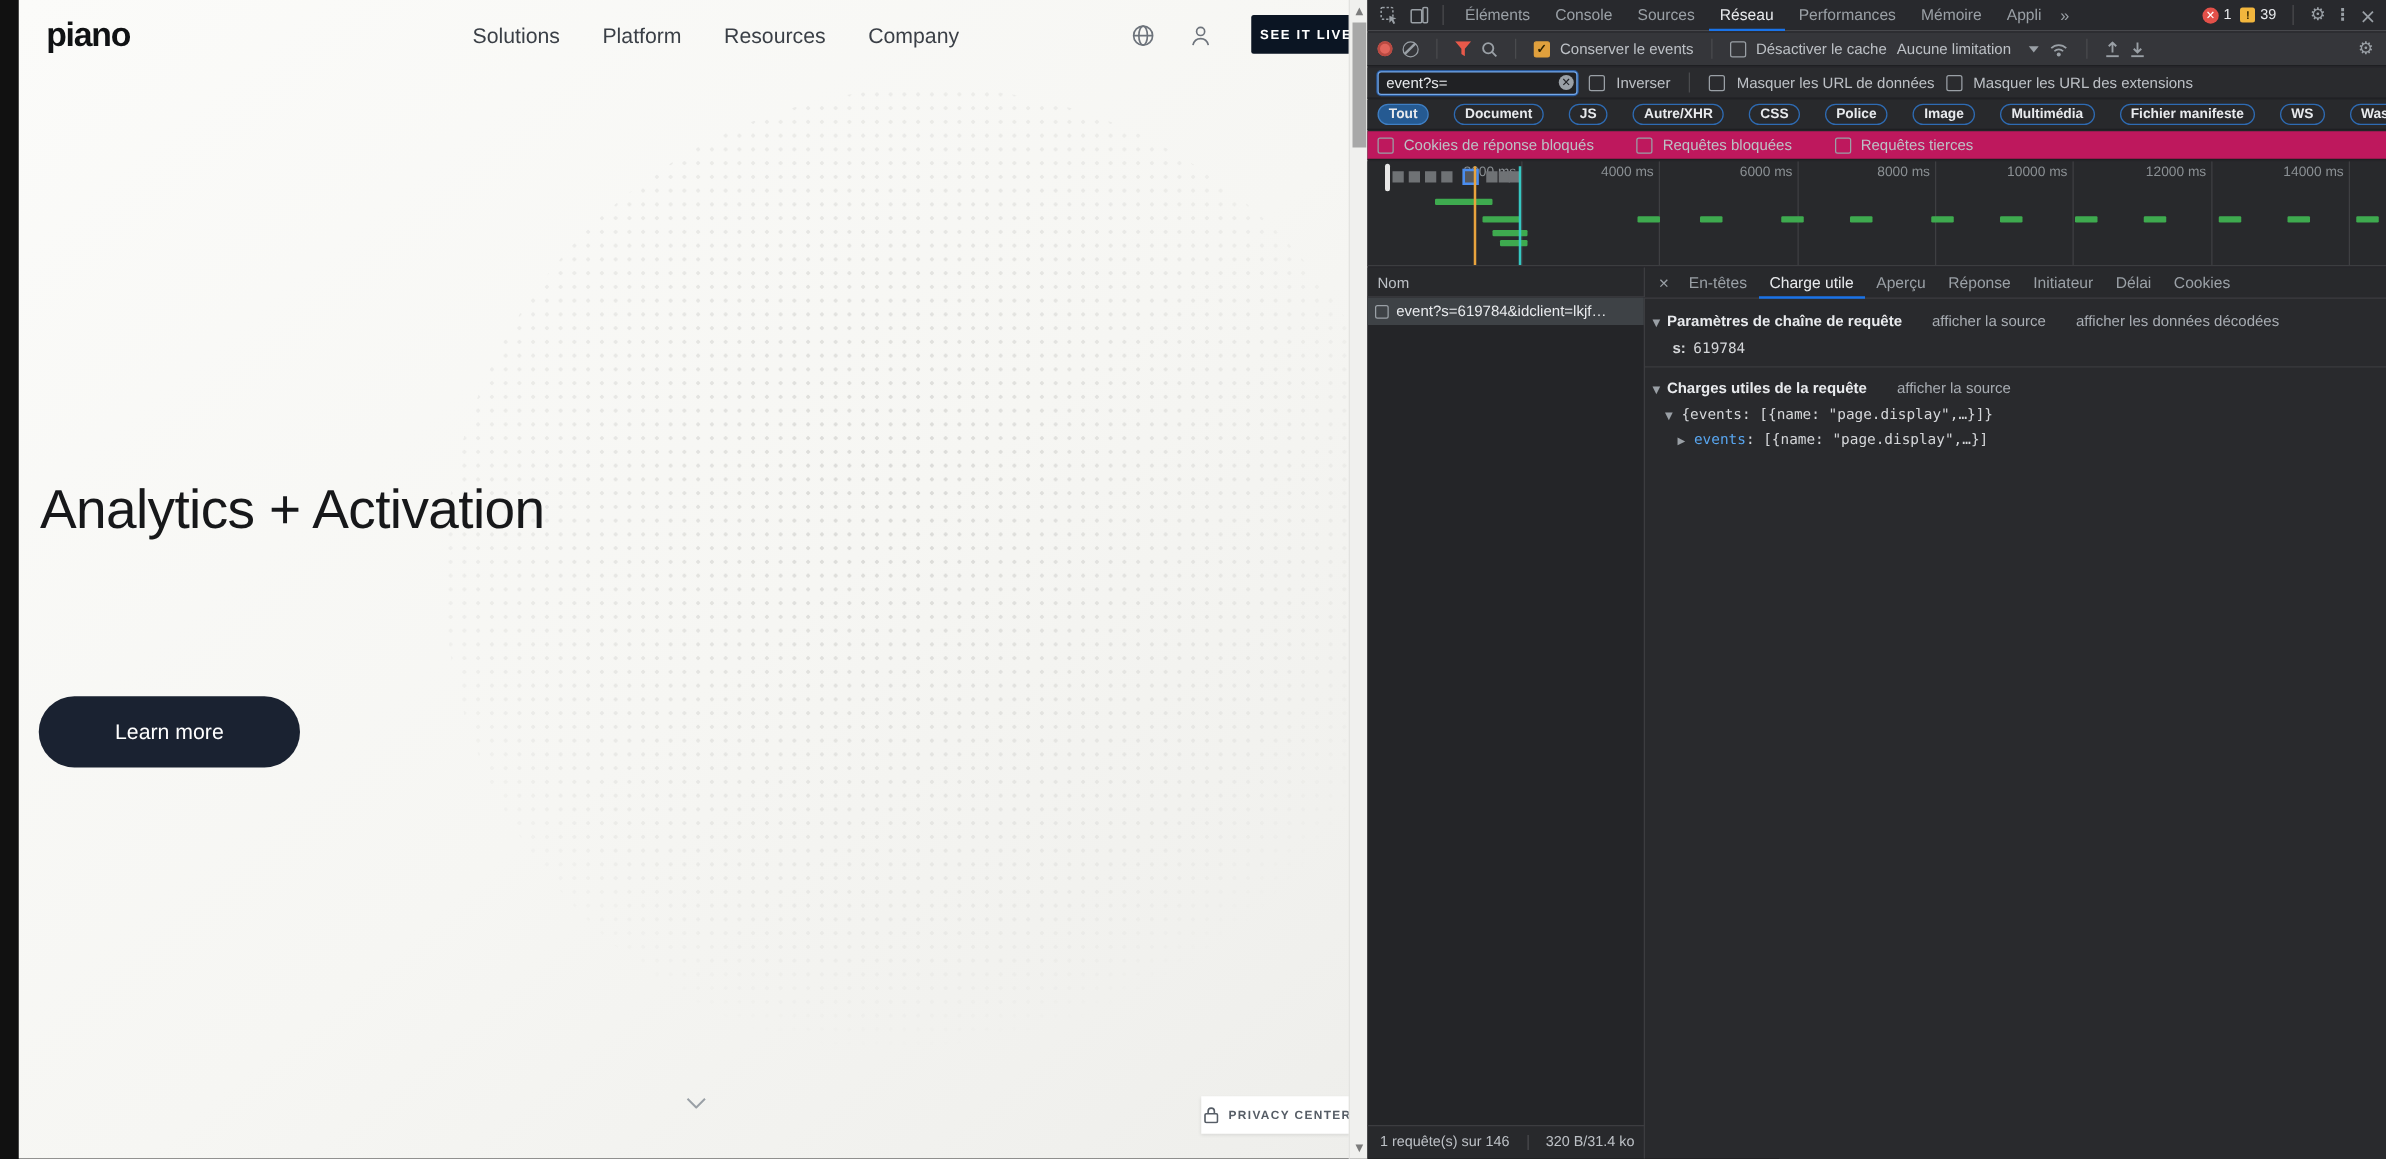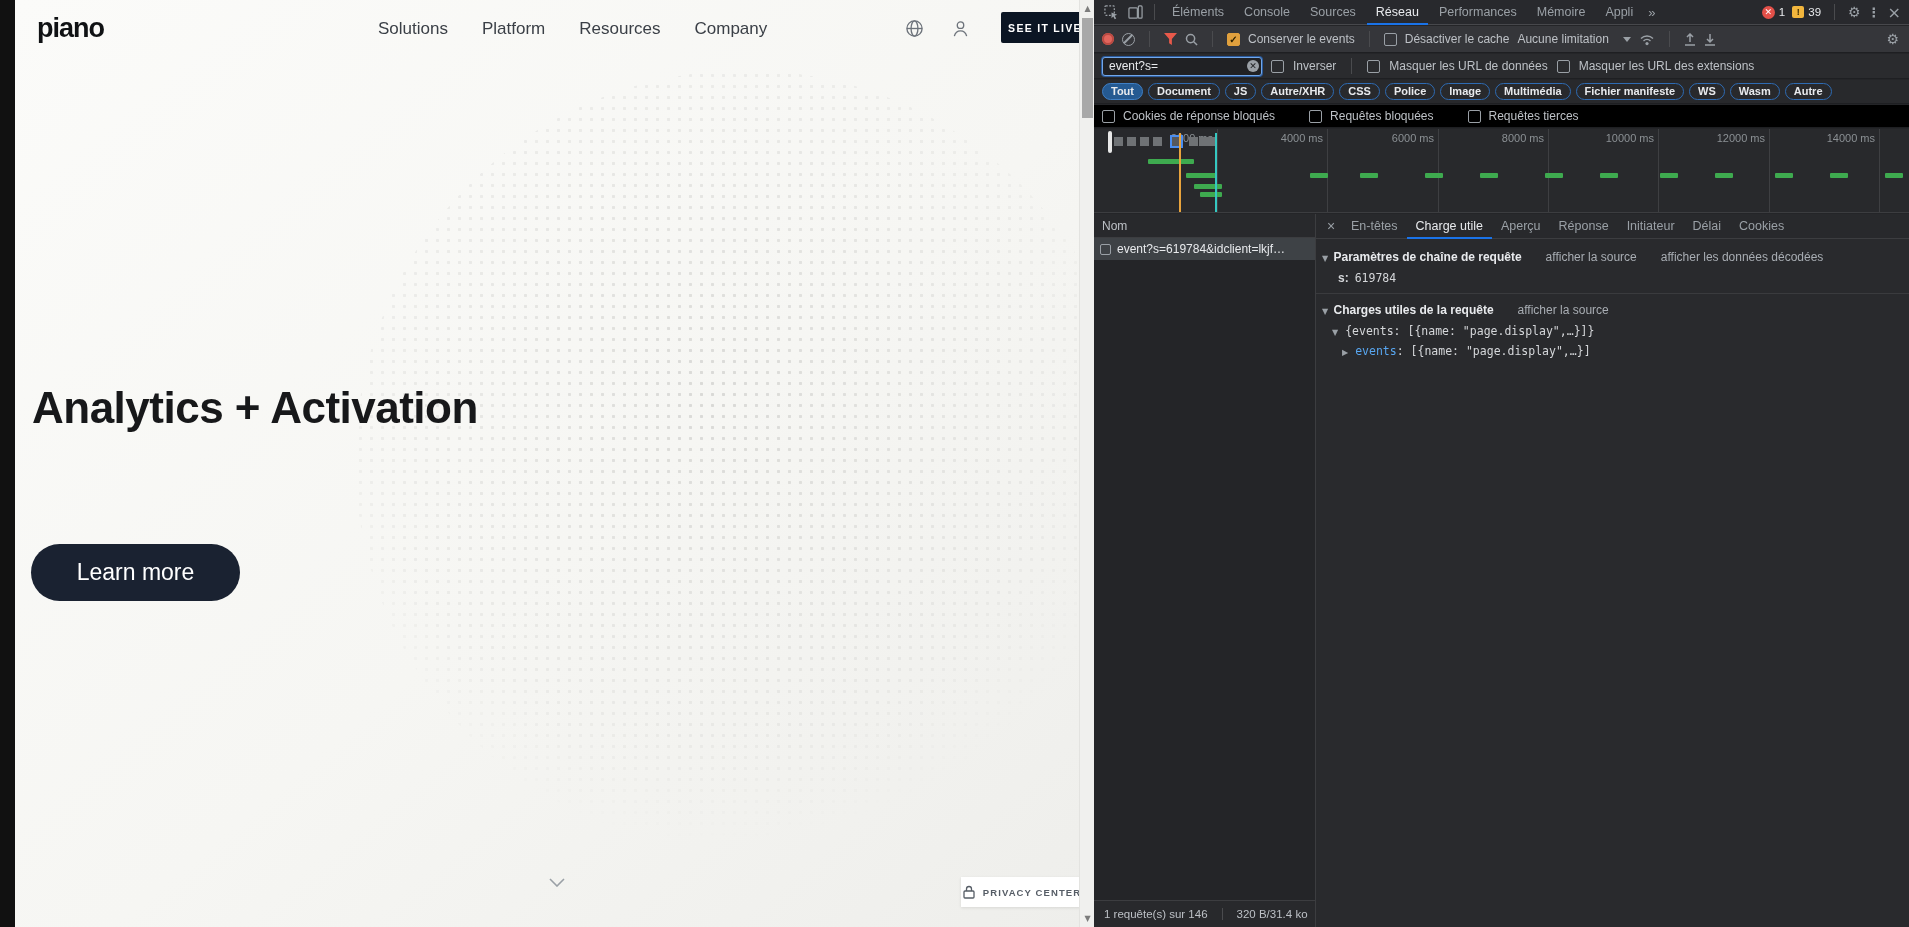--- a/index.html
+++ b/index.html
@@ -17,25 +17,25 @@
            mask-image:radial-gradient(circle at 46% 42%, rgba(0,0,0,.6), rgba(0,0,0,.22) 55%, transparent 72%); }
   .site-header { position:absolute; left:0; top:0; width:100%; height:58px; }
   .logo { position:absolute; left:22px; top:13px; font-size:27px; font-weight:700; letter-spacing:-1px; color:#101214; }
   .nav { position:absolute; left:363px; top:0; height:58px; display:flex; gap:34px; align-items:center;
          font-size:17px; color:#3a3f46; }
   .nav span { cursor:default; }
   .hdr-icon { position:absolute; top:19px; width:19px; height:19px; color:#6d737b; }
   .cta { position:absolute; left:986px; top:12px; width:88px; height:31px; background:#0b1523; color:#fff;
          font-size:10.5px; font-weight:700; letter-spacing:1.3px; display:flex; align-items:center;
          justify-content:center; border-radius:2px; }
-  .hero-title { position:absolute; left:17px; top:383px; font-size:44px; font-weight:700;
+  .hero-title { position:absolute; left:17px; top:383px; font-size:44px; font-weight:400;
                 letter-spacing:-0.5px; color:#17181a; }
   .hero-sub { position:absolute; left:17px; top:459px; width:430px; font-size:18px; line-height:30px; color:#5f6469; }
-  .learn-btn { position:absolute; left:16px; top:544px; width:209px; height:57px; border-radius:29px;
-               background:#1a2231; color:#fff; font-size:23px; display:flex; align-items:center; justify-content:center; }
+  .learn-btn { position:absolute; left:16px; top:557px; width:209px; height:57px; border-radius:29px;
+               background:#1a2231; color:#fff; font-size:17px; display:flex; align-items:center; justify-content:center; }
   .features { position:absolute; right:46px; top:687px; text-align:right; font-size:17px; }
   .feature { height:26px; line-height:26px; color:#c8c8c5; white-space:nowrap; position:relative; }
   .feature.active { color:#1b1c1e; }
   .feature.active .ring { position:absolute; right:-26px; top:5px; width:14px; height:14px; border-radius:50%;
                border:1.8px solid #cfcfcd; border-top-color:transparent; transform:rotate(-45deg); }
   .chevron-down { position:absolute; left:534px; top:878px; color:#9aa0a6; }
   .privacy { position:absolute; left:946px; top:877px; width:122px; height:30px; background:#ffffff;
              display:flex; gap:8px; align-items:center; justify-content:center; color:#565d66;
              font-size:9.5px; font-weight:600; letter-spacing:1.1px; box-shadow:0 1px 3px rgba(0,0,0,.10); }
 
@@ -85,27 +85,27 @@
   
   .filterrow { top:54px; height:25px; background:#2a2b2e; border-bottom:1px solid #1e1f22; padding-left:8px; gap:9px; }
   .filter-box { position:relative; width:160px; height:19px; flex:none; }
   .filter-input { width:100%; height:100%; background:#202124; border:1px solid #73a7e8;
                   box-shadow:0 0 0 1px #2a5a9c; border-radius:3px; color:#e8eaed; font-size:12px;
                   padding:0 18px 0 6px; font-family:"Liberation Sans",sans-serif; outline:none; }
   .clear-x { position:absolute; right:3px; top:3.5px; width:12px; height:12px; border-radius:50%;
              background:#9aa0a6; color:#202124; font-size:9px; display:flex; align-items:center; justify-content:center; }
 
   
-  .chiprow { top:80px; height:24px; background:#28292c; border-bottom:1px solid #1e1f22; padding-left:8px; gap:5px; }
+  .chiprow { top:80px; height:24px; background:#28292c; border-bottom:1px solid #1e1f22; padding-left:8px; gap:20px; }
   .chip { height:17px; line-height:15px; padding:0 8px; border:1px solid #2e6bb3; border-radius:9px;
           color:#e8eaed; font-size:11px; font-weight:700; white-space:nowrap; }
   .chip.selected { background:#255a92; border-color:#3f7fc4; }
 
   
-  .blockedrow { top:105px; height:23px; background:#000000; border-bottom:1px solid #1e1f22; padding-left:8px; gap:8px; }
+  .blockedrow { top:105px; height:23px; background:#be185d; border-bottom:1px solid #1e1f22; padding-left:8px; gap:8px; }
   .gap28 { width:18px; flex:none; }
 
   
   .timeline { position:absolute; left:0; top:129px; width:815px; height:84px; background:#28292c;
               border-bottom:1px solid #3c3d40; overflow:hidden; }
   .tl-grip { position:absolute; left:14px; top:2px; width:4px; height:22px; background:#e8e8e8; border-radius:2px; }
   .tl-div { position:absolute; top:0; width:1px; height:84px; background:#3e3f42; }
   .tl-label { position:absolute; top:3px; width:60px; text-align:right; font-size:11px; color:#8b9094; }
   .tl-bar { position:absolute; height:5px; background:#3eaa4f; border-radius:1px; }
   .tl-sq { position:absolute; top:8px; width:9px; height:9px; background:#6f7275; }

